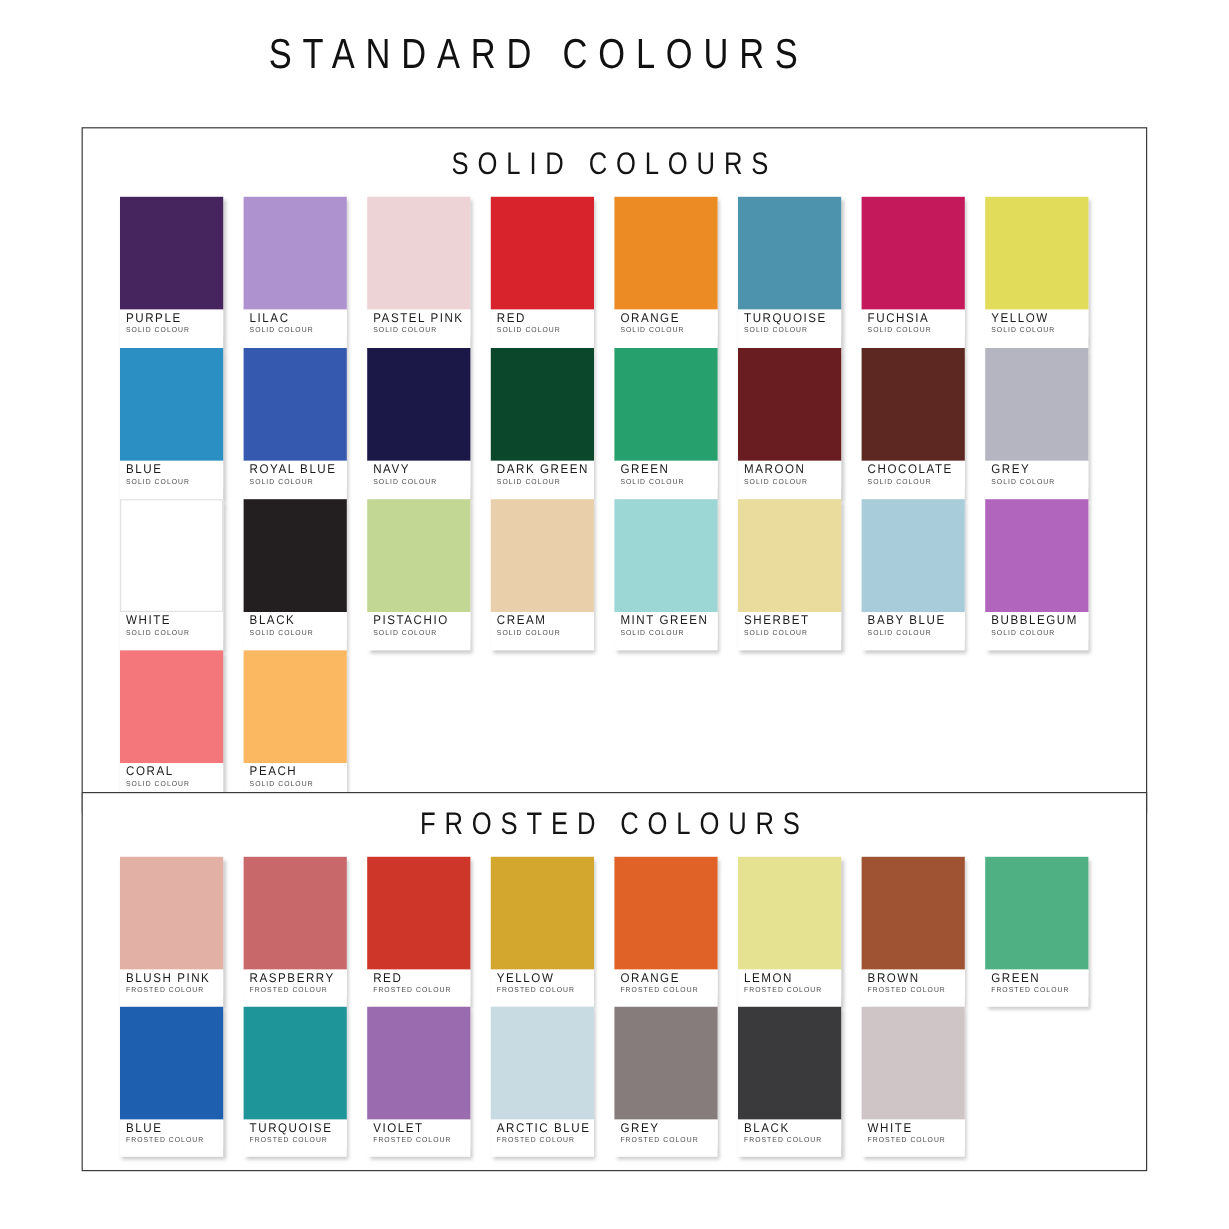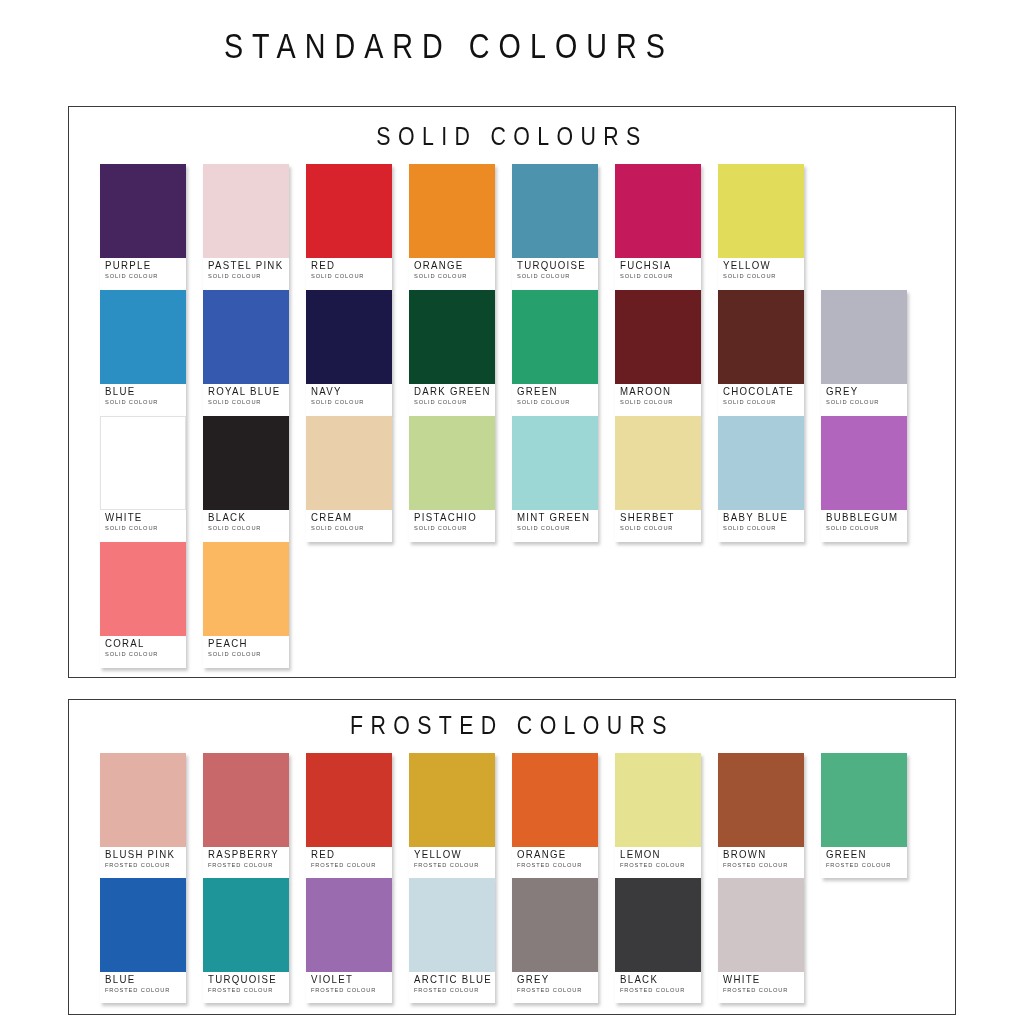--- a/index.html
+++ b/index.html
@@ -39,21 +39,21 @@
   .panel {
     position: absolute;
     left: 68px;
     width: 888px;
     box-sizing: border-box;
     border: 1.5px solid #3b3b3b;
     background: #ffffff;
     margin-top: 12px;
   }
   #panel-solid   { top: 94px;  height: 572px; }
-  #panel-frosted { top: 687px; height: 316px; }
+  #panel-frosted { top: 648px; height: 316px; }
 
   .panel-title {
     text-align: center;
     font-size: 26px;
     font-weight: 400;
     letter-spacing: 9px;
     color: #141414;
     transform: scaleX(0.82);
     transform-origin: center;
     line-height: 1;
@@ -134,20 +134,27 @@
     <div class="grid" id="grid-solid">
         <div class="row">
           <div class="swatch">
             <div class="chip" style="background: rgb(70, 37, 94);"></div>
             <div class="label">
               <span class="name">PURPLE</span>
               <span class="sub">SOLID COLOUR</span>
             </div>
           </div>
           <div class="swatch">
+            <div class="chip" style="background: rgb(174, 146, 207);"></div>
+            <div class="label">
+              <span class="name">LILAC</span>
+              <span class="sub">SOLID COLOUR</span>
+            </div>
+          </div>
+          <div class="swatch">
             <div class="chip" style="background: rgb(237, 211, 213);"></div>
             <div class="label">
               <span class="name">PASTEL PINK</span>
               <span class="sub">SOLID COLOUR</span>
             </div>
           </div>
           <div class="swatch">
             <div class="chip" style="background: rgb(216, 34, 44);"></div>
             <div class="label">
               <span class="name">RED</span>
@@ -250,30 +257,30 @@
             </div>
           </div>
           <div class="swatch">
             <div class="chip" style="background: rgb(35, 31, 32);"></div>
             <div class="label">
               <span class="name">BLACK</span>
               <span class="sub">SOLID COLOUR</span>
             </div>
           </div>
           <div class="swatch">
+            <div class="chip" style="background: rgb(195, 215, 149);"></div>
+            <div class="label">
+              <span class="name">PISTACHIO</span>
+              <span class="sub">SOLID COLOUR</span>
+            </div>
+          </div>
+          <div class="swatch">
             <div class="chip" style="background: rgb(233, 207, 170);"></div>
             <div class="label">
               <span class="name">CREAM</span>
-              <span class="sub">SOLID COLOUR</span>
-            </div>
-          </div>
-          <div class="swatch">
-            <div class="chip" style="background: rgb(195, 215, 149);"></div>
-            <div class="label">
-              <span class="name">PISTACHIO</span>
               <span class="sub">SOLID COLOUR</span>
             </div>
           </div>
           <div class="swatch">
             <div class="chip" style="background: rgb(156, 214, 213);"></div>
             <div class="label">
               <span class="name">MINT GREEN</span>
               <span class="sub">SOLID COLOUR</span>
             </div>
           </div>

